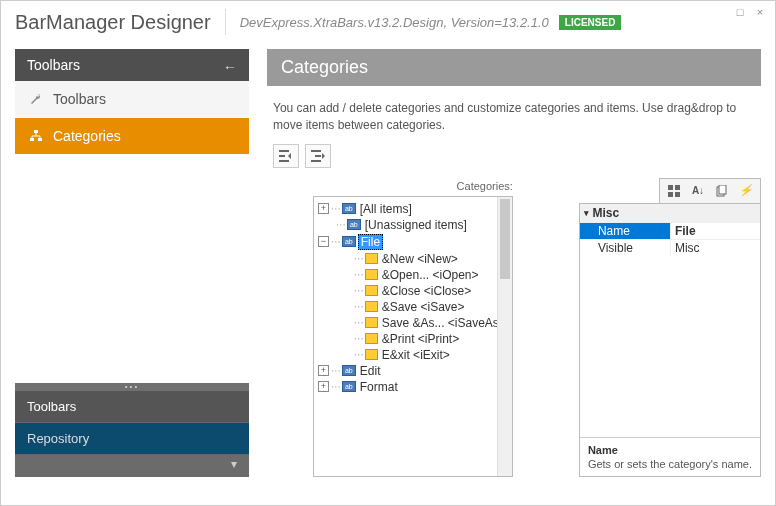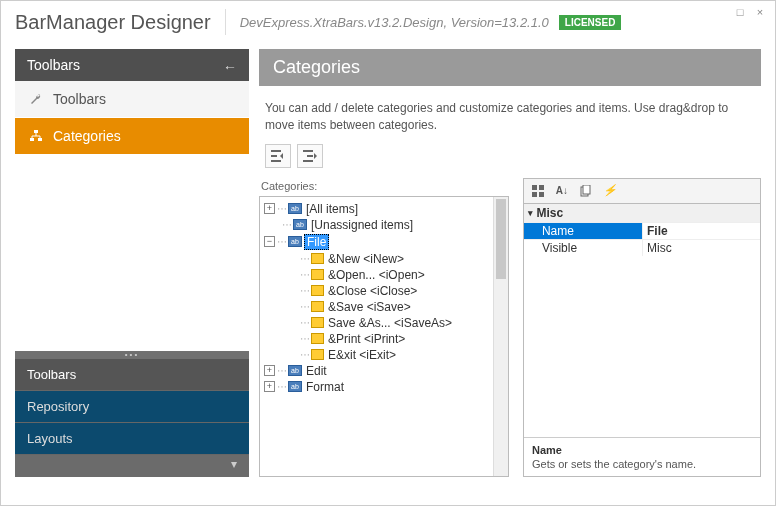--- a/index.html
+++ b/index.html
@@ -4,39 +4,39 @@
 <style>
 * { box-sizing: border-box; margin: 0; padding: 0; }
 body { font-family: "Segoe UI", Arial, sans-serif; font-size: 12px; color: #333; background: #fff; width: 776px; height: 506px; border: 1px solid #ccc; position: relative; overflow: hidden; }
 .titlebar { display: flex; align-items: center; padding: 8px 14px 2px 14px; }
 .app-title { font-size: 20px; font-weight: 300; color: #555; }
 .sep-vert { width: 1px; height: 26px; background: #ddd; margin: 0 14px; }
 .version-text { font-size: 13px; color: #888; font-style: italic; }
 .lic-badge { background: #3fa648; color: #fff; font-size: 10px; font-weight: bold; padding: 2px 6px; margin-left: 10px; }
 .win-controls { position: absolute; top: 4px; right: 8px; display: flex; gap: 6px; }
 .win-btn { width: 14px; height: 14px; font-size: 11px; color: #888; text-align: center; line-height: 14px; cursor: pointer; }
-.layout { display: flex; padding: 12px 14px 14px 14px; gap: 10px; height: calc(100% - 50px); }
+.layout { display: flex; padding: 12px 14px 14px 14px; gap: 18px; height: calc(100% - 50px); }
 .sidebar { width: 234px; display: flex; flex-direction: column; }
 .sb-header { background: #4f4f4f; color: #fff; display: flex; align-items: center; justify-content: space-between; padding: 8px 12px; font-size: 14px; font-weight: 500; }
 .sb-back { font-size: 14px; color: #ddd; }
 .sb-item { background: #f5f5f5; color: #555; display: flex; align-items: center; gap: 10px; padding: 10px 14px; font-size: 14px; border-bottom: 1px solid #fff; cursor: pointer; }
 .sb-item.active { background: #e88c00; color: #fff; }
 .sb-icon { width: 14px; height: 14px; display: inline-flex; align-items: center; justify-content: center; }
 .sb-spacer { flex: 1; }
 .sb-drag { background: #707070; height: 8px; text-align: center; color: #ccc; font-size: 8px; line-height: 8px; letter-spacing: 2px; }
 .sb-section { background: #555; color: #fff; padding: 8px 12px; font-size: 13px; border-bottom: 1px solid #666; cursor: pointer; }
 .sb-section.dim { background: #0c4a6e; color: #ddd; }
 .sb-arrow { background: #6b6b6b; height: 22px; text-align: right; padding: 2px 12px; color: #ccc; }
 .main { flex: 1; display: flex; flex-direction: column; }
 .cat-header { background: #9a9a9a; color: #fff; font-size: 18px; font-weight: 300; padding: 8px 14px; }
 .desc { color: #555; font-size: 12px; padding: 14px 6px 10px 6px; line-height: 1.4; }
 .toolbar-row { display: flex; gap: 6px; padding: 0 6px 10px 6px; }
 .tool-btn { width: 26px; height: 24px; border: 1px solid #ccc; background: #fafafa; display: flex; align-items: center; justify-content: center; cursor: pointer; font-size: 12px; color: #666; }
 .panels { display: flex; gap: 14px; flex: 1; min-height: 0; }
-.panel { display: flex; flex-direction: column; flex: 1; min-width: 0; }
+.panel { display: flex; flex-direction: column; flex: 1; min-width: 0; align-items: flex-end; }
 .panel-label { font-size: 11px; color: #666; padding: 2px 0 4px 2px; }
 .panel-body { border: 1px solid #bbb; flex: 1; background: #fff; overflow: hidden; position: relative; }
 .tree { padding: 4px 2px; font-size: 12px; overflow-y: auto; height: 100%; }
 .tree-row { display: flex; align-items: center; gap: 2px; padding: 1px 2px; white-space: nowrap; }
 .tree-indent { display: inline-block; width: 16px; }
 .tw { width: 11px; height: 11px; border: 1px solid #888; font-size: 9px; line-height: 9px; text-align: center; color: #555; background: #fff; cursor: pointer; }
 .dots { color: #aaa; font-size: 10px; letter-spacing: -1px; }
 .folder-icon { width: 13px; height: 11px; background: #ffcc33; border: 1px solid #cc9900; display: inline-block; }
 .ab-icon { width: 14px; height: 11px; background: #4a7ebb; border: 1px solid #2a5e9b; display: inline-block; font-size: 7px; color: #fff; text-align: center; line-height: 10px; }
 .node-text { padding: 0 2px; }
@@ -94,21 +94,20 @@
             <rect x="9" y="9" width="4" height="3" fill="#fff"></rect>
             <path d="M7 4v3M3 9V7h8v2" stroke="#fff" fill="none"></path>
           </svg>
       </span>
       <span>Categories</span>
     </div>
     <div class="sb-spacer"></div>
     <div class="sb-drag">•••</div>
     <div class="sb-section">Toolbars</div>
     <div class="sb-section dim">Repository</div>
-    <div class="sb-section dim">Layouts</div>
     <div class="sb-arrow">▾</div>
   </div>
 
   <div class="main">
     <div class="cat-header">Categories</div>
     <div class="desc">You can add / delete categories and customize categories and items. Use drag&amp;drop to move items between categories.</div>
     <div class="toolbar-row">
       <div class="tool-btn">
         <svg width="14" height="12" viewBox="0 0 14 12">
             <rect x="0" y="0" width="10" height="2" fill="#666"></rect>

